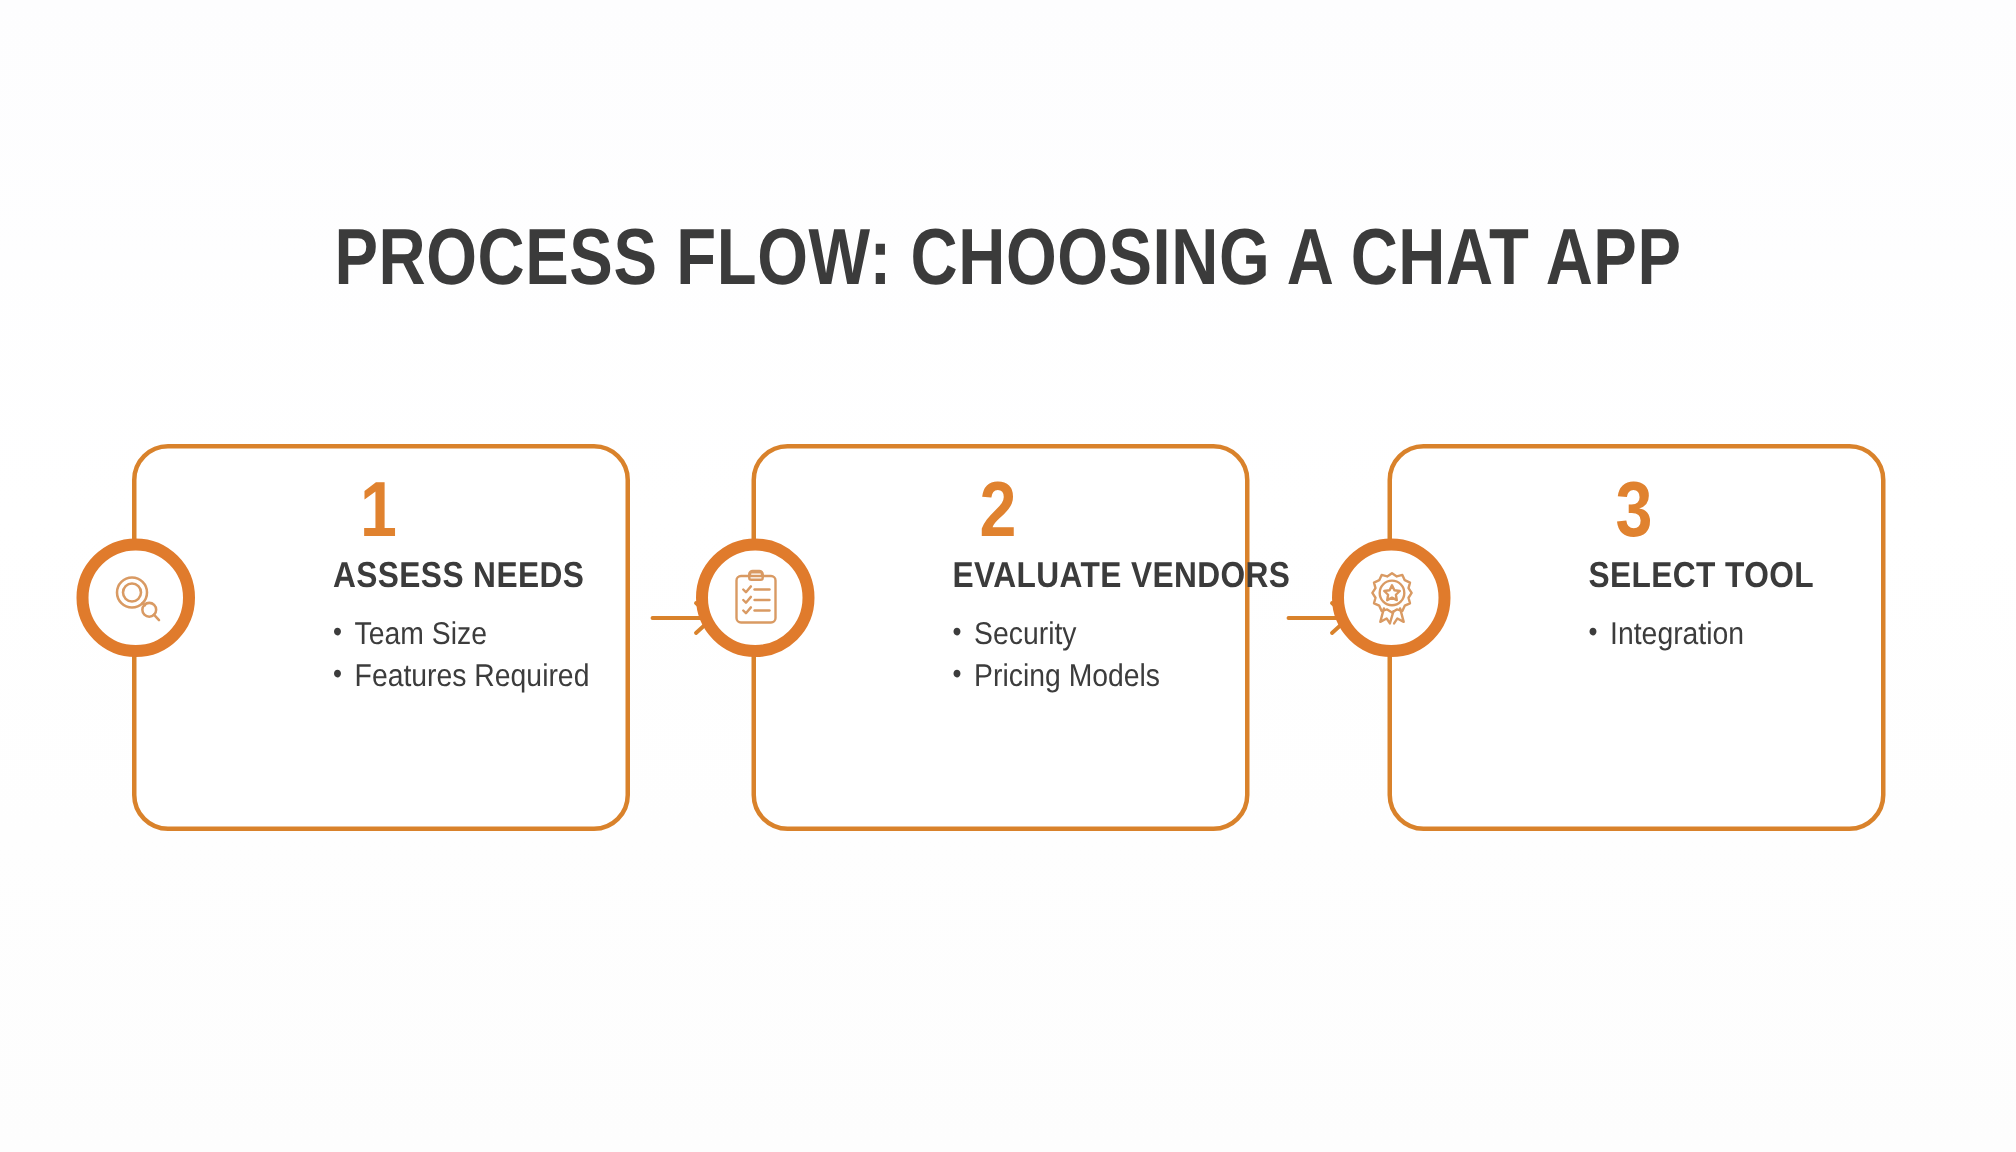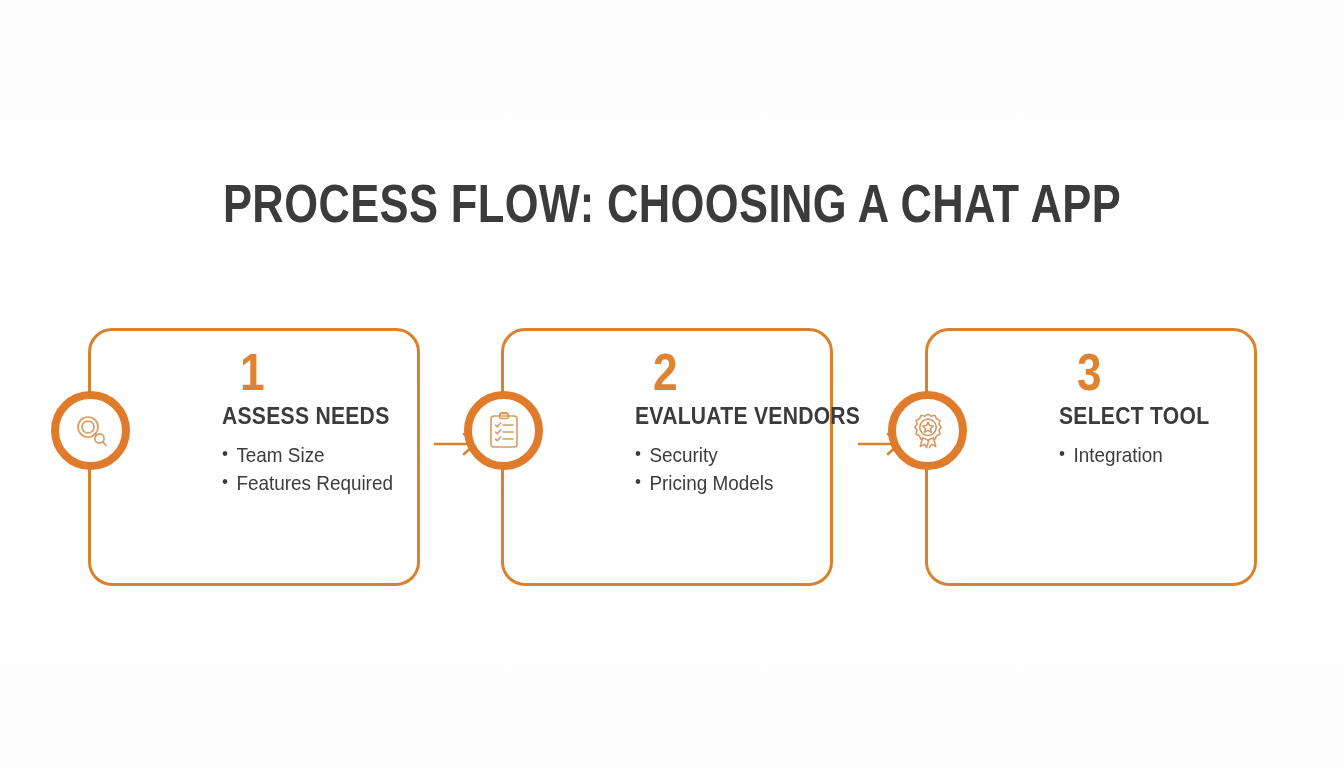--- a/index.html
+++ b/index.html
@@ -11,21 +11,20 @@
     height: 768px;
     background: #fdfdfd;
     font-family: "Liberation Sans", sans-serif;
     overflow: hidden;
     position: relative;
   }
   #stage {
     position: absolute;
     inset: 0;
     background: linear-gradient(180deg, #fdfdfe 0%, #ffffff 45%, #fdfdfd 100%);
-    margin-top: 32px;
   }
 
   
   #title {
     position: absolute;
     top: 142px;
     left: 0;
     width: 1344px;
     text-align: center;
     font-family: "Liberation Sans Narrow", "Liberation Sans", sans-serif;

